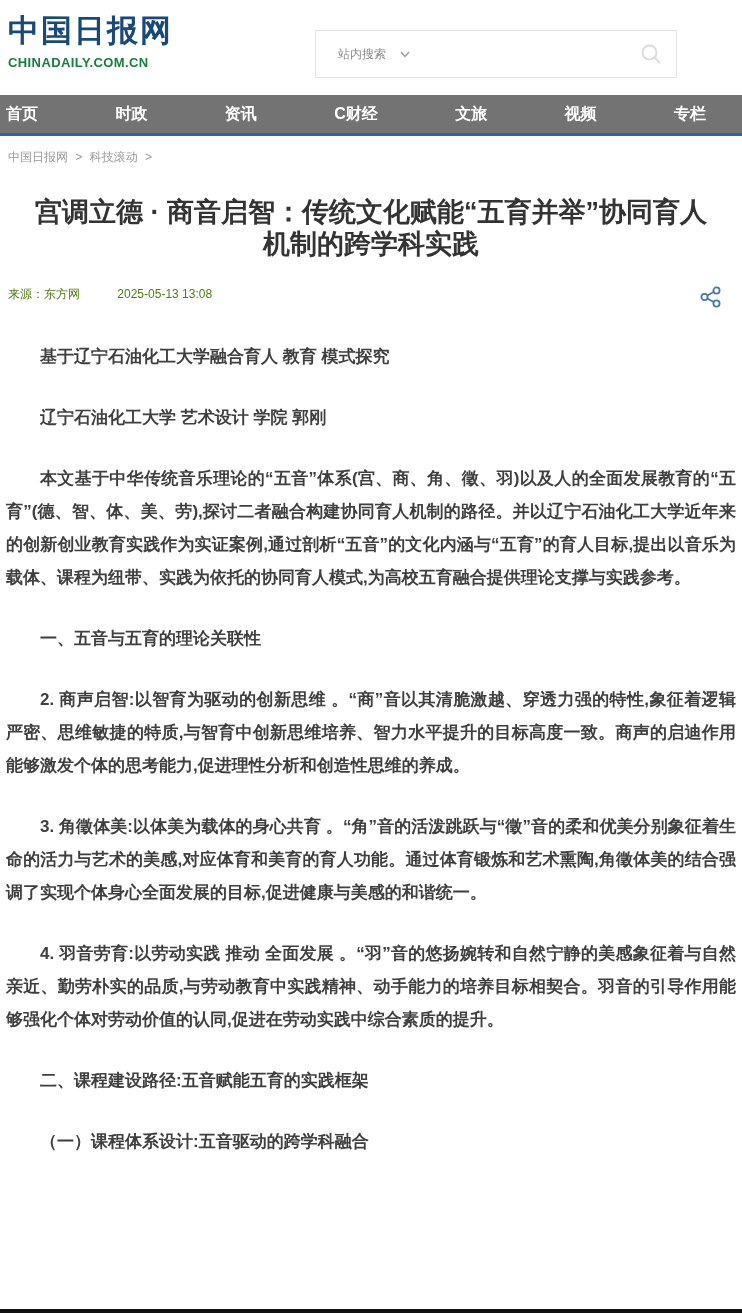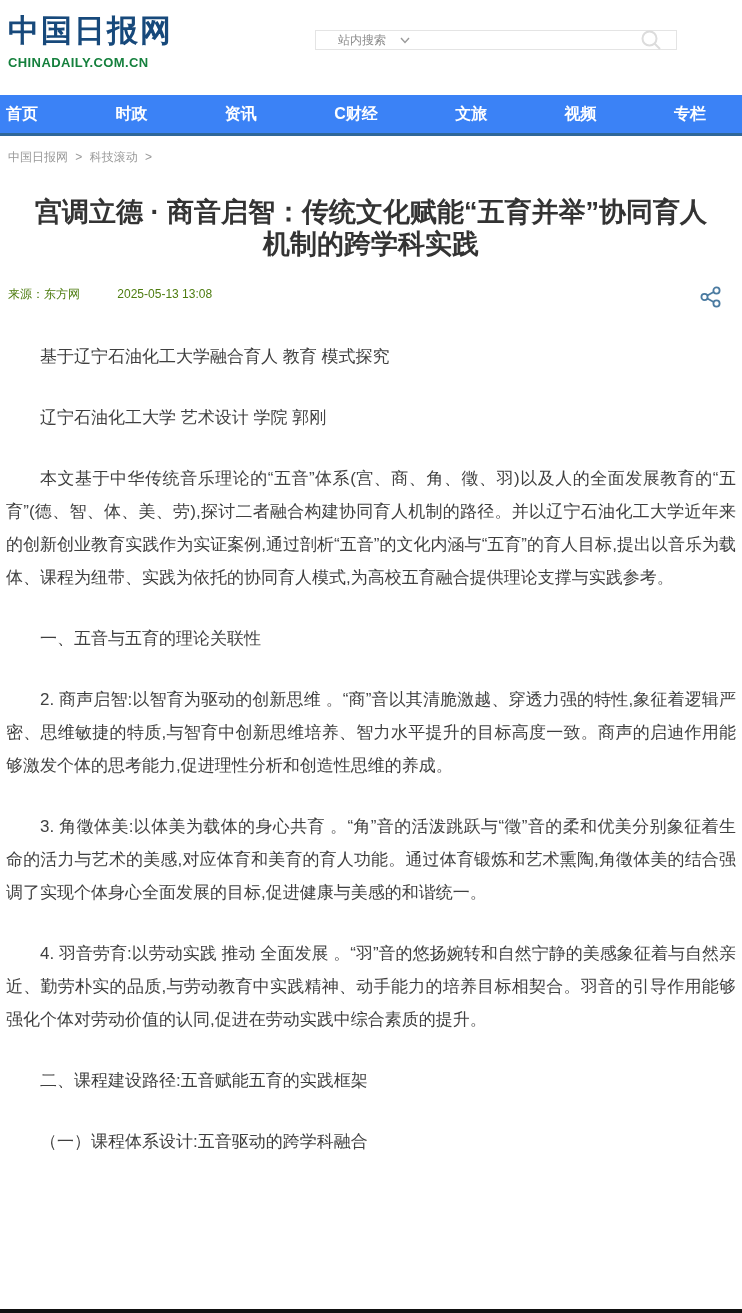--- a/index.html
+++ b/index.html
@@ -28,40 +28,40 @@
   }
   .logo-en {
     margin-top:3px;
     font-size:13px;
     font-weight:700;
     color:#15803d;
     letter-spacing:0.4px;
   }
   .searchbox {
     position:absolute; left:315px; top:30px;
-    width:362px; height:20px;
+    width:362px; height:48px;
     border:1px solid #e4e4e4;
     box-sizing:border-box;
     display:flex; align-items:center;
     background:#fff;
   }
   .search-scope {
     margin-left:22px;
     font-size:12px;
     color:#8c8c8c;
     cursor:pointer;
     display:flex; align-items:center;
   }
   .search-scope svg { margin-left:14px; }
   .search-mag { margin-left:auto; margin-right:14px; cursor:pointer; display:flex; }
 
   
   .nav {
     height:38px;
-    background:#3b82f6;
+    background:#737373;
     border-bottom:3px solid #2f6799;
     display:flex;
     justify-content:space-between;
     align-items:center;
     padding:0 36px 0 6px;
   }
   .nav-item {
     color:#ffffff;
     font-size:16px;
     font-weight:700;
@@ -101,20 +101,21 @@
     cursor:pointer;
     display:flex;
   }
 
   
   .article {
     margin:24px 6px 0;
     font-size:17px;
     line-height:33px;
     color:#3f3f3f;
+    font-weight:bold;
   }
   .article p {
     margin:28px 0;
     text-indent:2em;
     word-break:break-all;
     text-align:justify;
   }
 
   .bottom-bar {
     position:absolute;

